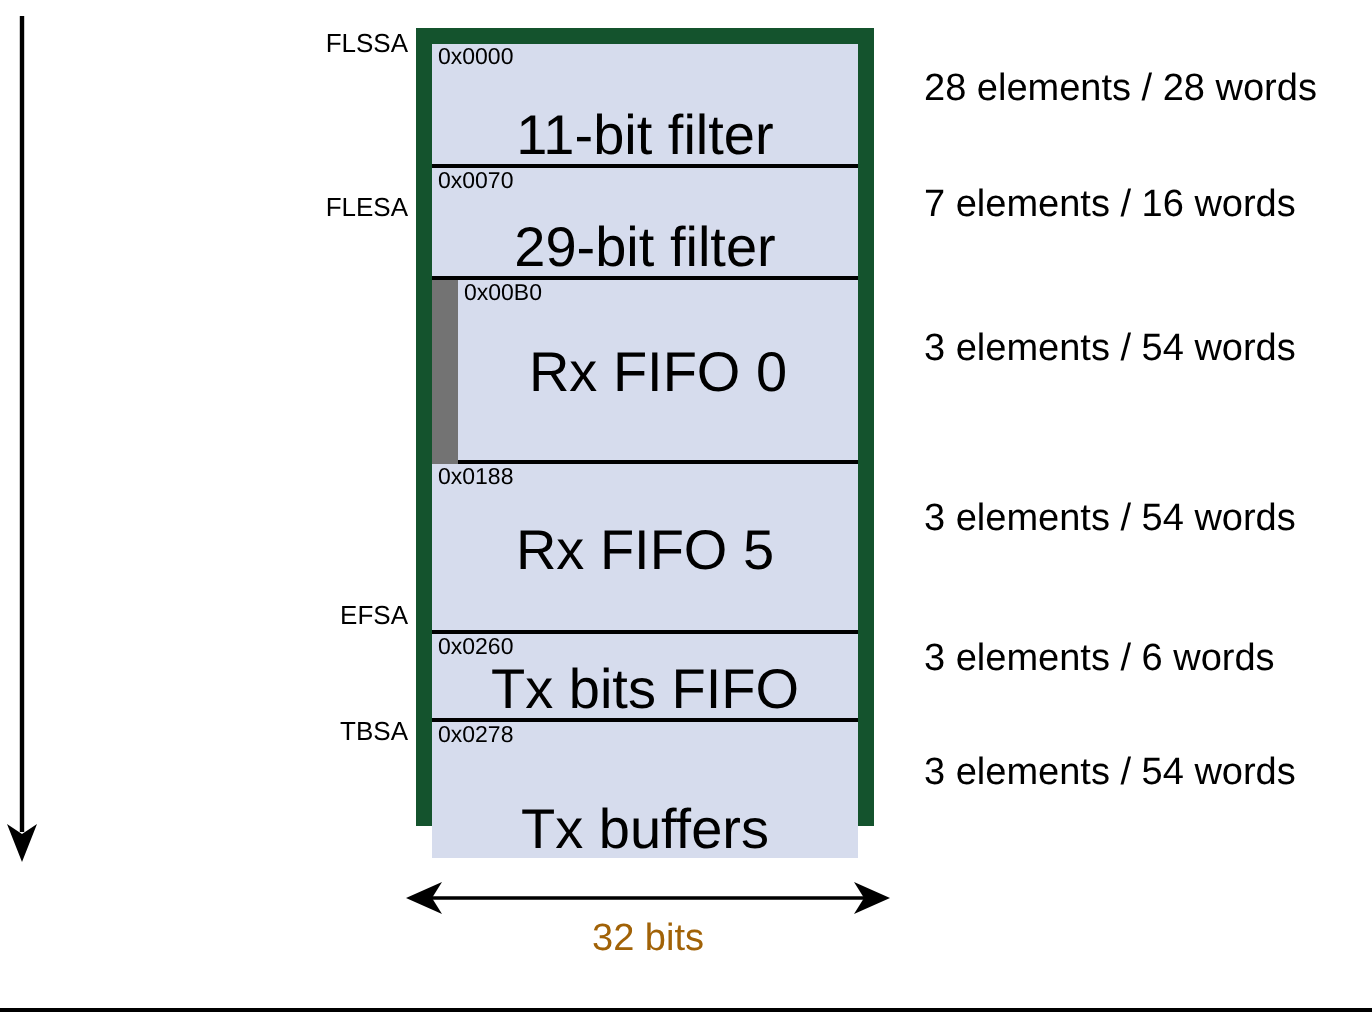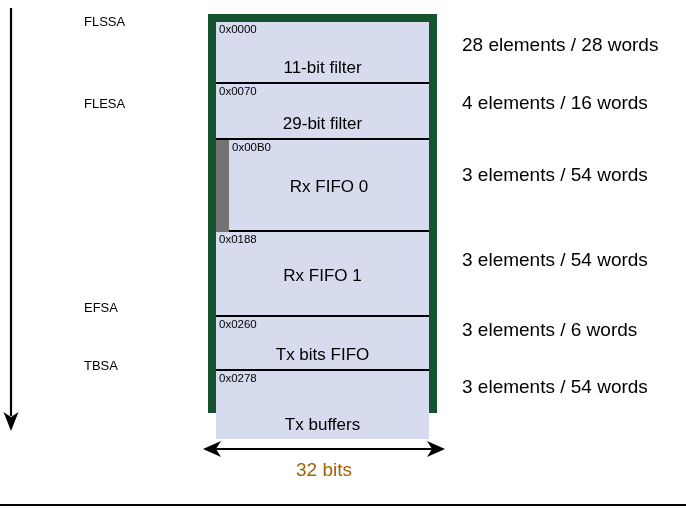--- a/index.html
+++ b/index.html
@@ -65,36 +65,37 @@
     color: #000000;
     white-space: nowrap;
   }
 
   .mem-name {
     position: absolute;
     left: 0;
     right: 0;
     bottom: 2px;
     text-align: center;
-    font-size: 17px;
+    font-size: 28px;
     line-height: 25px;
     color: #000000;
     white-space: nowrap;
   }
   .mem-row.tall .mem-name {
     top: 50%;
     bottom: auto;
     transform: translateY(-46%);
   }
 
   
   .side-label {
     position: absolute;
     right: 0;
     width: 120px;
+    text-align: right;
     font-size: 13px;
     line-height: 15px;
     white-space: nowrap;
     color: #000000;
   }
   .side-labels {
     position: absolute;
     left: 82px;
     top: 0;
     width: 122px;
@@ -181,38 +182,38 @@
       <span class="mem-name">29-bit filter</span>
     </div>
 
     <div class="mem-row tall" style="height:92px;margin-left:13px;">
       <span class="mem-addr">0x00B0</span>
       <span class="mem-name">Rx FIFO 0</span>
     </div>
 
     <div class="mem-row tall" style="height:85px;padding-left:21px;">
       <span class="mem-addr">0x0188</span>
-      <span class="mem-name">Rx FIFO 1</span>
-    </div>
-
-    <div class="mem-row" style="height:54px;text-decoration:underline;">
+      <span class="mem-name">Rx FIFO 5</span>
+    </div>
+
+    <div class="mem-row" style="height:44px;text-decoration:underline;">
       <span class="mem-addr">0x0260</span>
       <span class="mem-name">Tx bits FIFO</span>
     </div>
 
     <div class="mem-row last" style="height:68px;">
       <span class="mem-addr">0x0278</span>
       <span class="mem-name">Tx buffers</span>
     </div>
 
   </div>
 
   <div class="cap-labels">
     <div class="cap-label" style="top:36px;">28 elements / 28 words</div>
-    <div class="cap-label" style="top:94px;">4 elements / 16 words</div>
+    <div class="cap-label" style="top:94px;">7 elements / 16 words</div>
     <div class="cap-label" style="top:166px;">3 elements / 54 words</div>
     <div class="cap-label" style="top:251px;">3 elements / 54 words</div>
     <div class="cap-label" style="top:321px;">3 elements / 6 words</div>
     <div class="cap-label" style="top:378px;">3 elements / 54 words</div>
   </div>
 
   <div class="width-arrow">
     <svg width="242" height="26" viewBox="0 0 242 26" xmlns="http://www.w3.org/2000/svg">
       <line x1="8" y1="12" x2="234" y2="12" stroke="#000000" stroke-width="1.8"></line>
       <polygon points="0,12 18,4 13,12 18,20" fill="#000000"></polygon>

